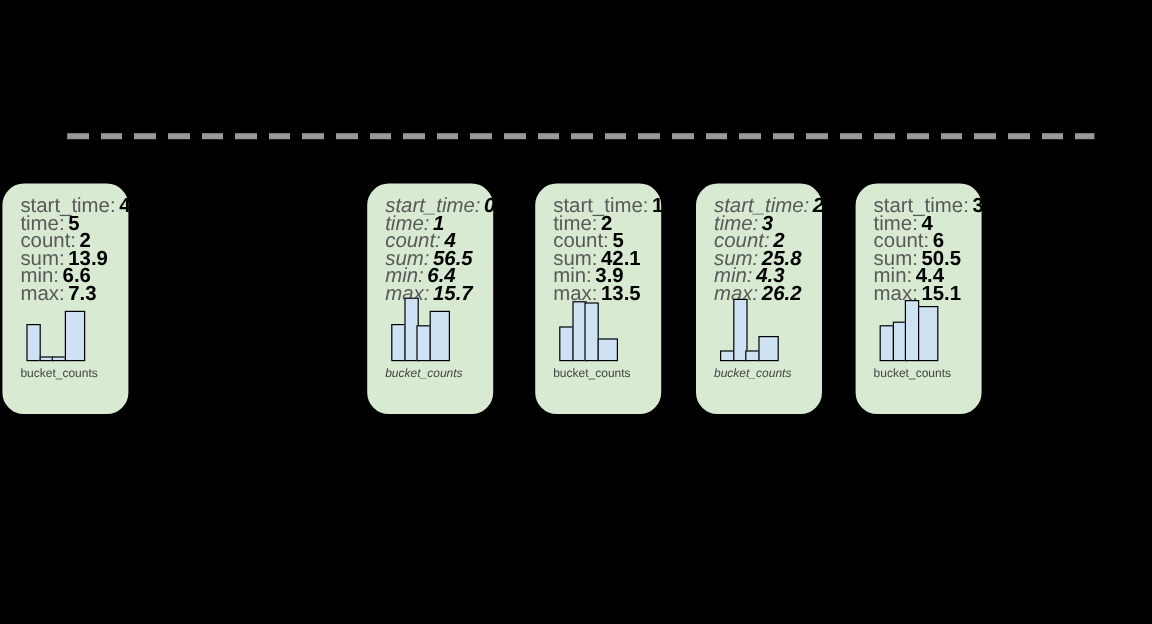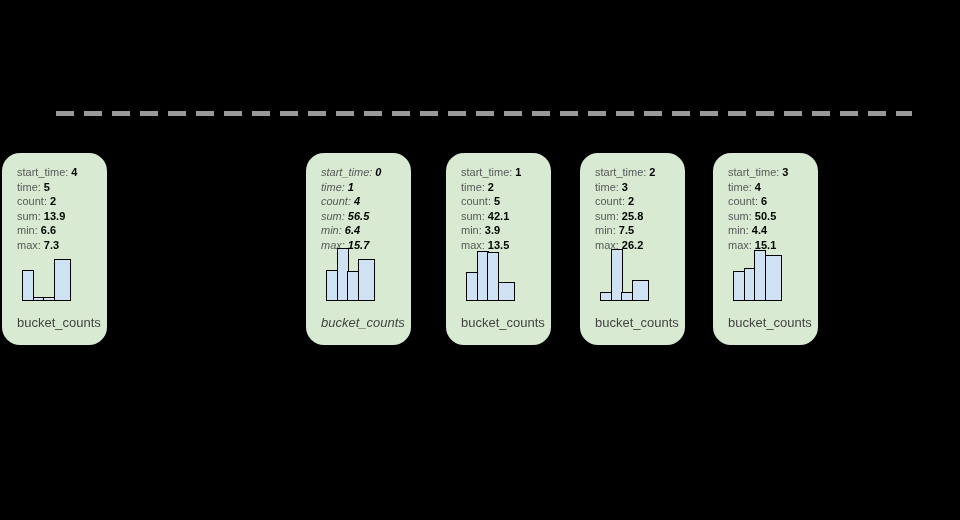--- a/index.html
+++ b/index.html
@@ -37,26 +37,26 @@
     position:absolute;
     top:151px;
     width:109px; height:196px;
     background:var(--card-bg);
     border:2px solid var(--card-border);
     border-radius:20px;
   }
   .card:nth-of-type(1){left:163px;}
   .card:nth-of-type(2){left:304px;font-style:italic;}
   .card:nth-of-type(3){left:444px;}
-  .card:nth-of-type(4){left:578px;}
+  .card:nth-of-type(4){left:578px;font-style:italic;}
   .card:nth-of-type(5){left:711px;}
 
   .fields{
     padding:12px 4px 0 15px;
-    font-size:11px;
+    font-size:17px;
     line-height:14.5px;
     white-space:nowrap;
   }
   .field .lbl{color:var(--label-text);}
   .field .val{color:var(--value-text);font-weight:bold;margin-left:3px;}
 
   .chart{
     position:absolute;
     left:20px; bottom:44px;
     display:flex;
@@ -65,22 +65,22 @@
   .bar{
     width:12px;
     background:var(--bar-fill);
     border:1.5px solid var(--bar-border);
   }
   .bar + .bar{margin-left:-1.5px;}
   .bar.wide{width:17px;}
 
   .bucket-label{
     position:absolute;
-    left:15px; bottom:15px;
-    font-size:13px;
+    left:15px; bottom:28px;
+    font-size:10px;
     color:var(--bucket-label-text);
     white-space:nowrap;
   }
 </style>
 </head>
 <body>
 
 <div id="canvas">
 
   <div class="timeline"></div>
@@ -120,21 +120,21 @@
     </div>
     <div class="bucket-label">bucket_counts</div>
   </div>
 
   <div class="card">
     <div class="fields">
       <div class="field"><span class="lbl">start_time:</span><span class="val">2</span></div>
       <div class="field"><span class="lbl">time:</span><span class="val">3</span></div>
       <div class="field"><span class="lbl">count:</span><span class="val">2</span></div>
       <div class="field"><span class="lbl">sum:</span><span class="val">25.8</span></div>
-      <div class="field"><span class="lbl">min:</span><span class="val">7.5</span></div>
+      <div class="field"><span class="lbl">min:</span><span class="val">4.3</span></div>
       <div class="field"><span class="lbl">max:</span><span class="val">26.2</span></div>
     </div>
     <div class="chart">
       <div class="bar" style="height: 9px;"></div>
       <div class="bar" style="height: 52px;"></div>
       <div class="bar" style="height: 9px;"></div>
       <div class="bar wide" style="height: 21px;"></div>
     </div>
     <div class="bucket-label">bucket_counts</div>
   </div>

